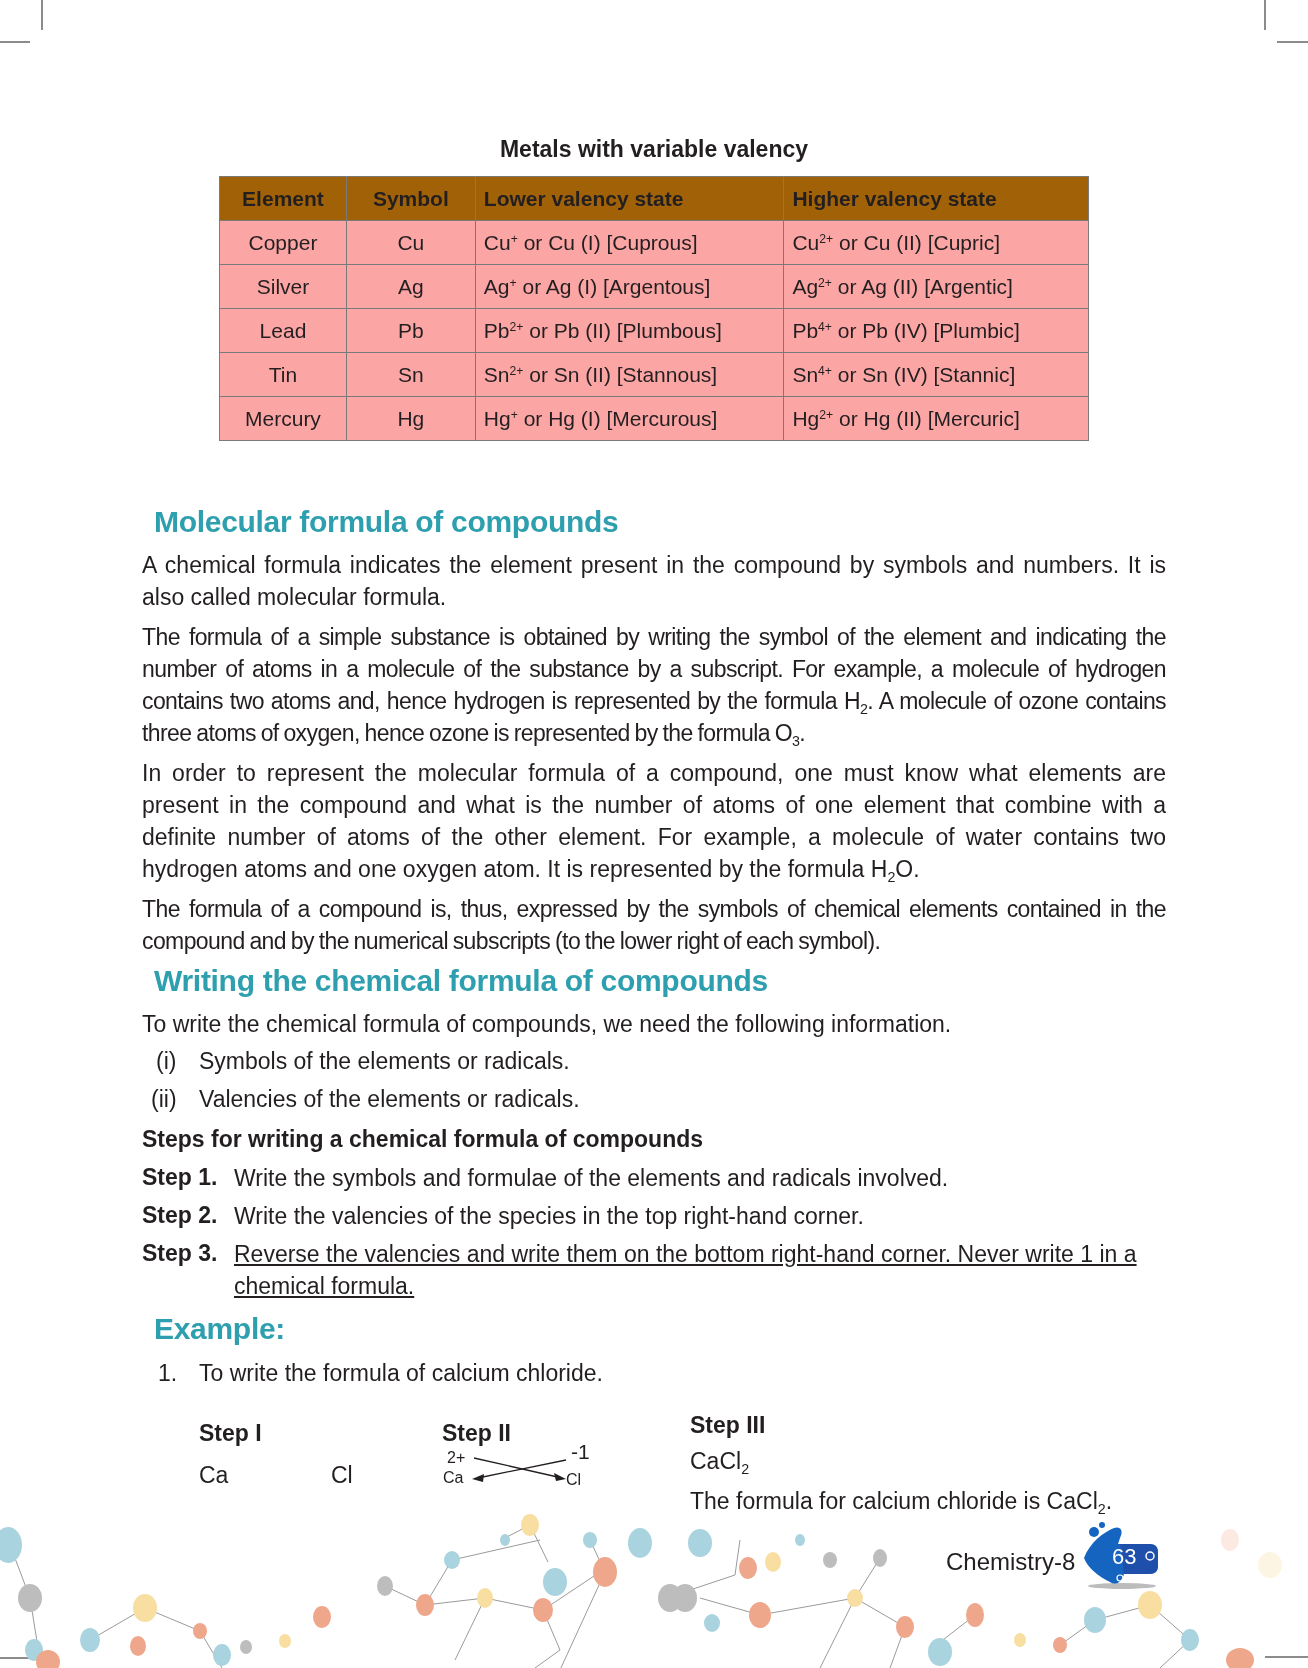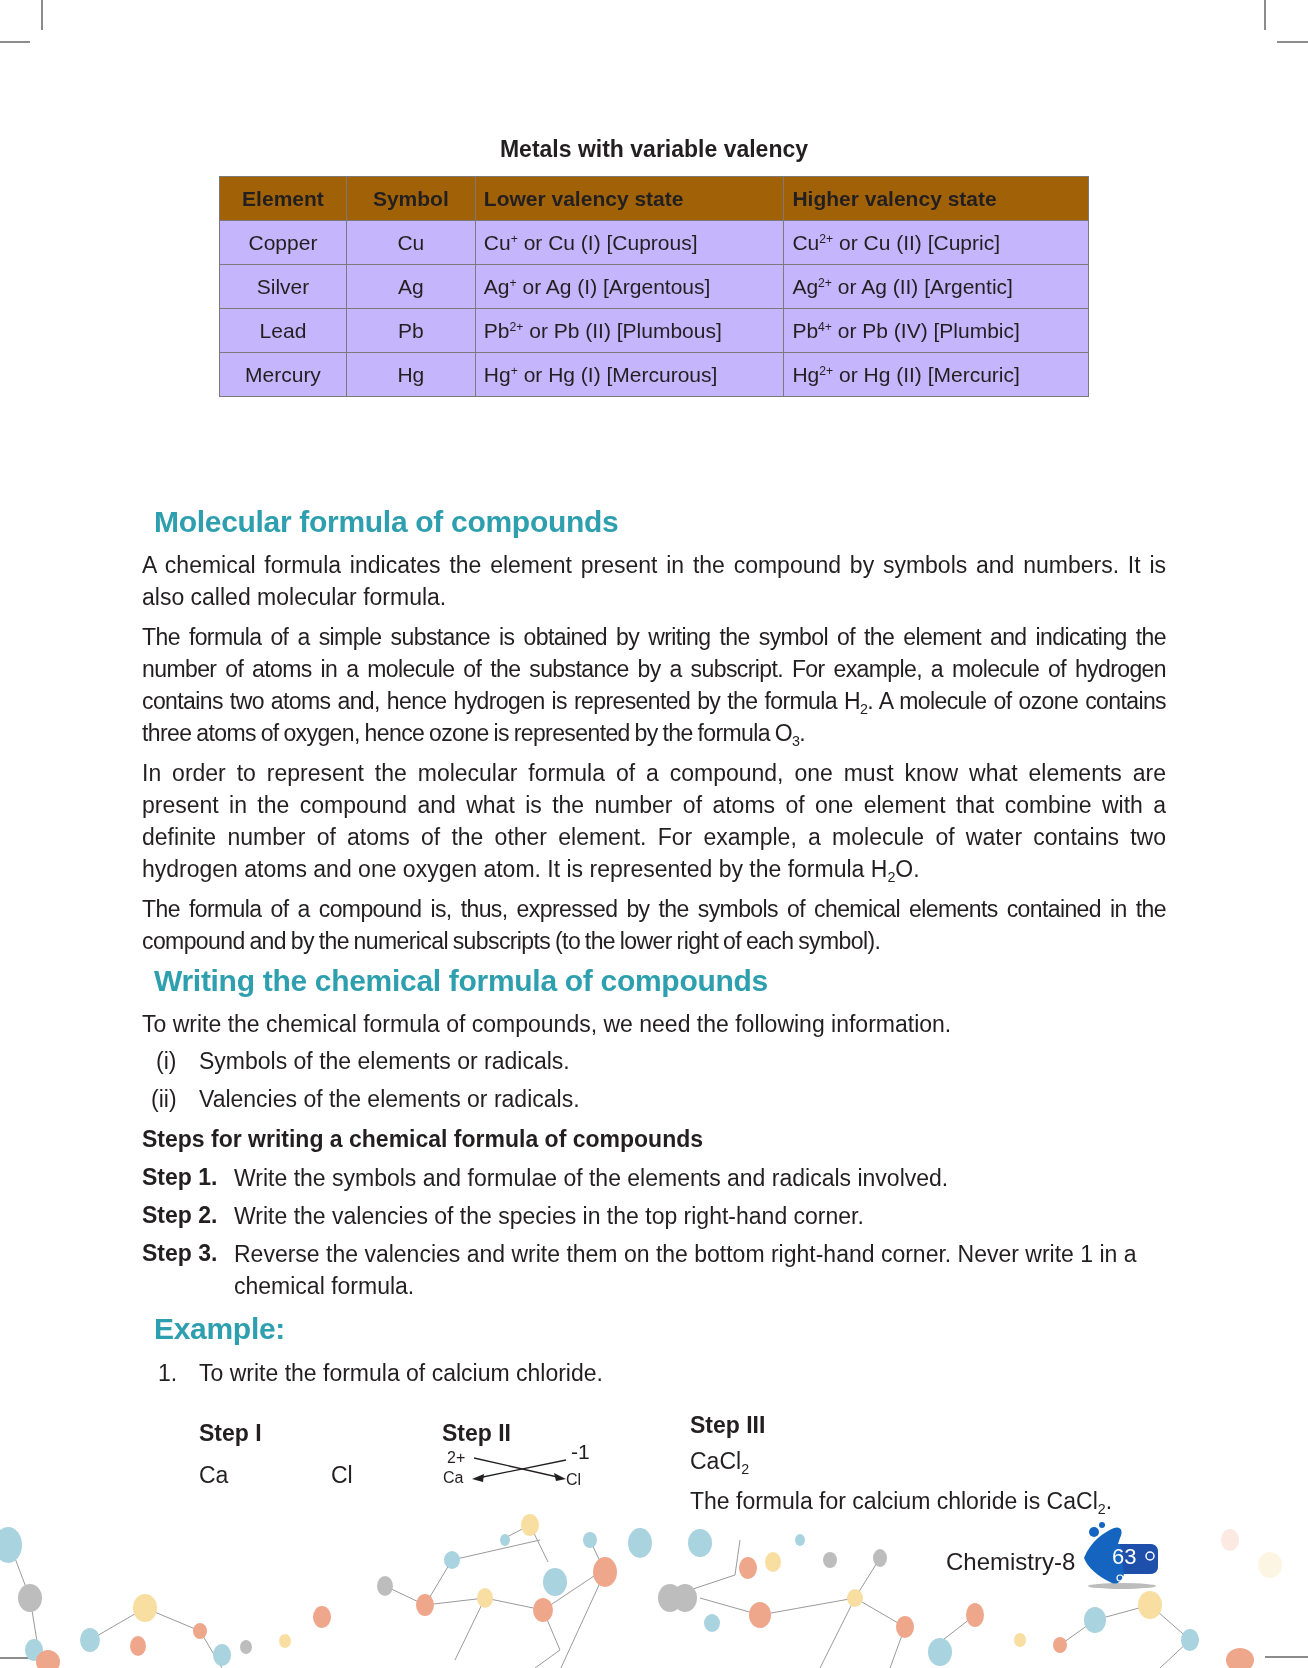--- a/index.html
+++ b/index.html
@@ -16,21 +16,21 @@
   }
   table.val {
     position: absolute; left: 219px; top: 176px; width: 870px;
     border-collapse: collapse; font-size: 21px;
   }
   table.val th, table.val td {
     border: 1.5px solid #7a7a7a; height: 44px; padding: 0 8px;
     box-sizing: border-box;
   }
   table.val th { background: #a16207; font-weight: bold; text-align: left; }
-  table.val td { background: #c4b5fd; }
+  table.val td { background: #fca5a5; }
   table.val .c { text-align: center; }
   table.val th.c { text-align: center; }
   sup { font-size: 0.58em; vertical-align: 0.55em; line-height: 0; }
   sub { font-size: 0.62em; vertical-align: -0.35em; line-height: 0; }
   .h2 {
     position: absolute; left: 154px; color: #2e9fae; font-weight: bold;
     font-size: 30px; letter-spacing: -0.3px;
   }
   .p {
     position: absolute; left: 142px; width: 1024px; font-size: 23px;
@@ -171,20 +171,26 @@
         <td><span>Ag</span><sup>+</sup><span> or Ag (I) [Argentous]</span></td>
         <td><span>Ag</span><sup>2+</sup><span> or Ag (II) [Argentic]</span></td>
       </tr>
       <tr>
         <td class="c">Lead</td>
         <td class="c">Pb</td>
         <td><span>Pb</span><sup>2+</sup><span> or Pb (II) [Plumbous]</span></td>
         <td><span>Pb</span><sup>4+</sup><span> or Pb (IV) [Plumbic]</span></td>
       </tr>
       <tr>
+        <td class="c">Tin</td>
+        <td class="c">Sn</td>
+        <td><span>Sn</span><sup>2+</sup><span> or Sn (II) [Stannous]</span></td>
+        <td><span>Sn</span><sup>4+</sup><span> or Sn (IV) [Stannic]</span></td>
+      </tr>
+      <tr>
         <td class="c">Mercury</td>
         <td class="c">Hg</td>
         <td><span>Hg</span><sup>+</sup><span> or Hg (I) [Mercurous]</span></td>
         <td><span>Hg</span><sup>2+</sup><span> or Hg (II) [Mercuric]</span></td>
       </tr>
     </tbody>
 </table>
 
 <div class="h2" style="top:505px;">Molecular formula of compounds</div>
 <div class="p" style="top:549px;">A chemical formula indicates the element present in the compound by symbols and numbers. It is also called molecular formula.</div>
@@ -198,21 +204,21 @@
 <div class="li" style="left:199px;top:1048px;">Symbols of the elements or radicals.</div>
 <div class="li" style="left:151px;top:1086px;">(ii)</div>
 <div class="li" style="left:199px;top:1086px;">Valencies of the elements or radicals.</div>
 <div class="li bold" style="left:142px;top:1126px;">Steps for writing a chemical formula of compounds</div>
 
 <div class="stepnum" style="top:1164px;">Step 1.</div>
 <div class="steptext" style="top:1162px;">Write the symbols and formulae of the elements and radicals involved.</div>
 <div class="stepnum" style="top:1202px;">Step 2.</div>
 <div class="steptext" style="top:1200px;">Write the valencies of the species in the top right-hand corner.</div>
 <div class="stepnum" style="top:1240px;">Step 3.</div>
-<div class="steptext" style="top:1238px;">Reverse the valencies and write them on the bottom right-hand corner. Never write 1 in a chemical formula.</div>
+<div class="steptext" style="top:1238px;text-decoration:underline;">Reverse the valencies and write them on the bottom right-hand corner. Never write 1 in a chemical formula.</div>
 
 <div class="h2" style="top:1312px;">Example:</div>
 <div class="ex" style="left:158px;top:1360px;">1.</div>
 <div class="ex" style="left:199px;top:1360px;">To write the formula of calcium chloride.</div>
 
 <div class="exbold" style="left:199px;top:1420px;">Step I</div>
 <div class="ex" style="left:199px;top:1462px;">Ca</div>
 <div class="ex" style="left:331px;top:1462px;">Cl</div>
 
 <div class="exbold" style="left:442px;top:1420px;">Step II</div>

